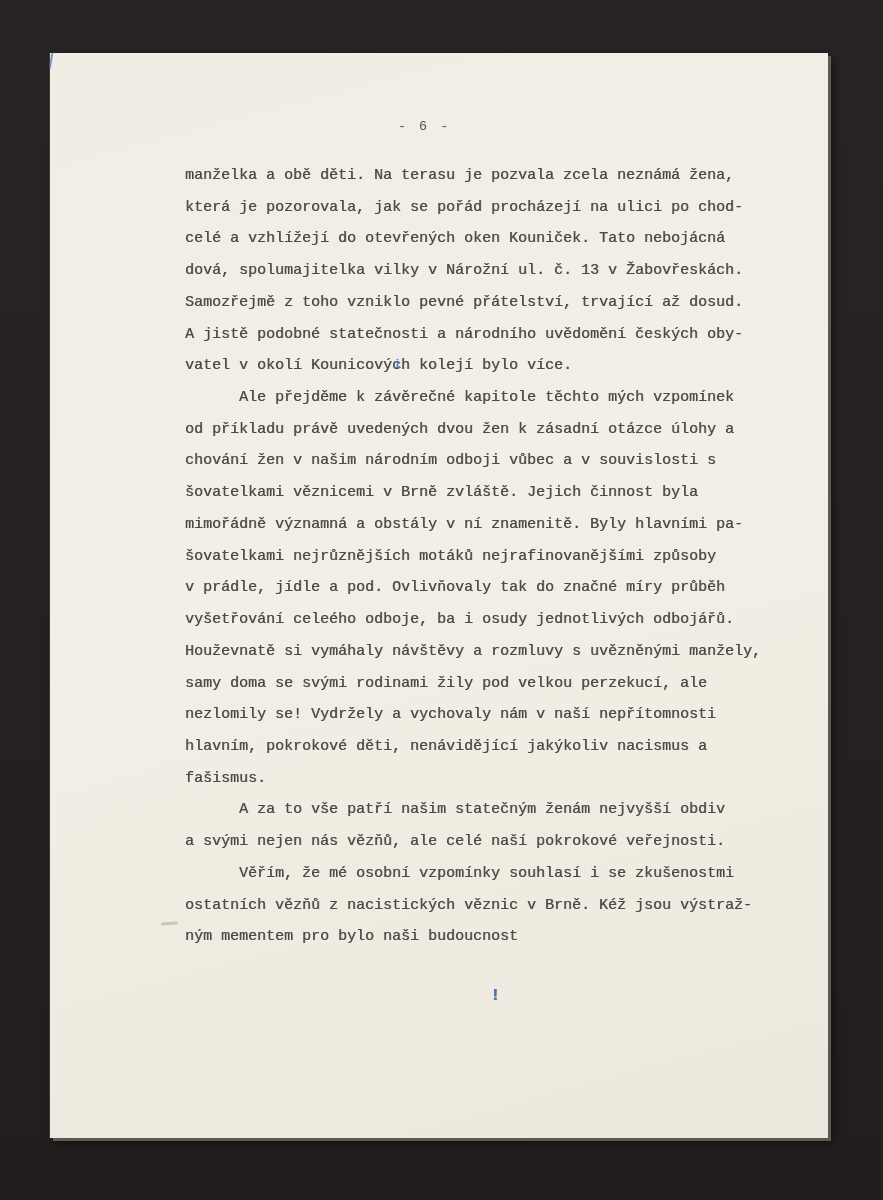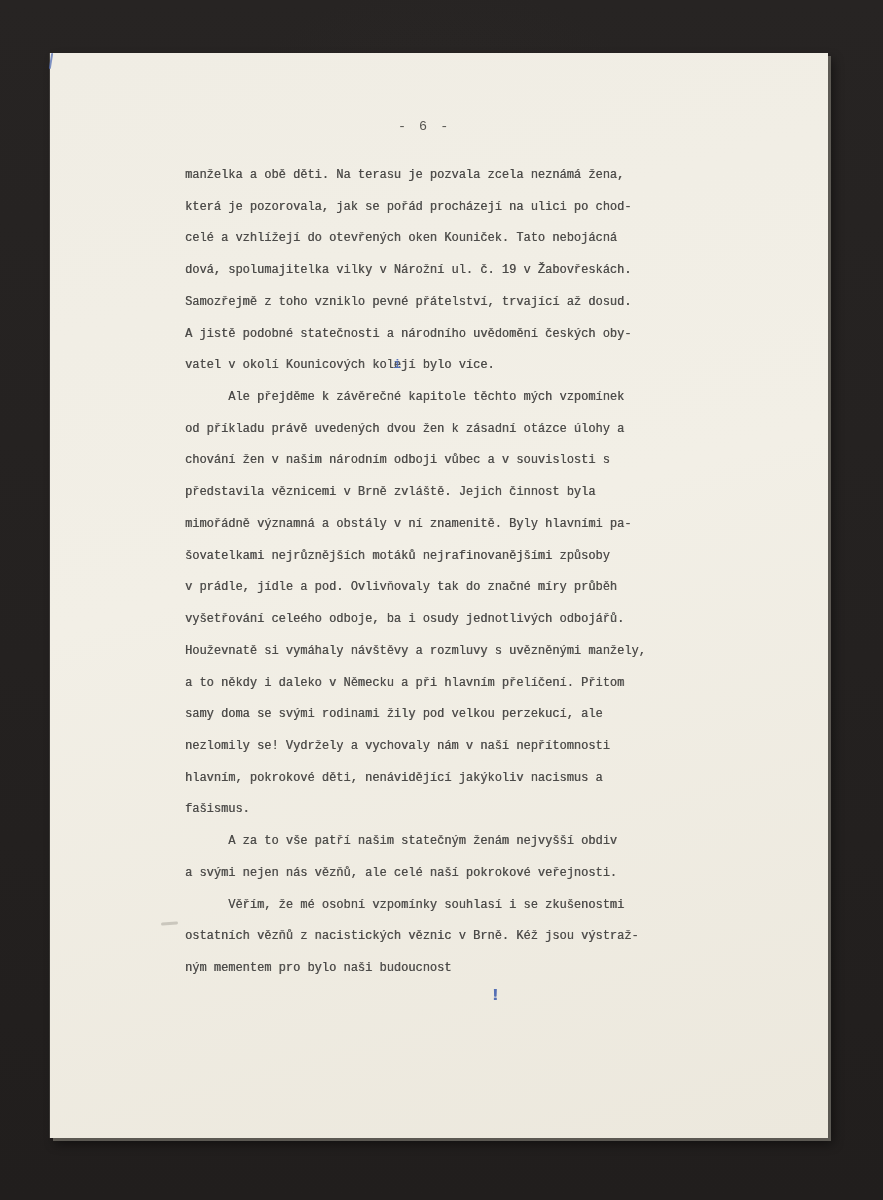--- a/index.html
+++ b/index.html
@@ -40,21 +40,21 @@
     font-size: 13.4px;
     line-height: 15px;
     letter-spacing: 2.5px;
     color: #55544f;
     white-space: pre;
   }
   .text-block {
     position: absolute;
     left: 135px;
     top: 107px;
-    font-size: 12px;
+    font-size: 15px;
     line-height: 31.73px;
     color: #4b4a48;
     text-shadow: 0.4px 0 0 rgba(70,69,67,0.65);
   }
   .text-line {
     white-space: pre;
     height: 31.73px;
   }
   .mark {
     position: absolute;
@@ -101,34 +101,33 @@
 <div class="scan-bg"></div>
 
 <div class="page">
 
   <div class="page-number">- 6 -</div>
 
   <div class="text-block">
       <div class="text-line">manželka a obě děti. Na terasu je pozvala zcela neznámá žena,</div>
       <div class="text-line">která je pozorovala, jak se pořád procházejí na ulici po chod-</div>
       <div class="text-line">celé a vzhlížejí do otevřených oken Kouniček. Tato nebojácná</div>
-      <div class="text-line">dová, spolumajitelka vilky v Nárožní ul. č. 19 v Žabovřeskách.</div>
+      <div class="text-line">dová, spolumajitelka vilky v Nárožní ul. č. 13 v Žabovřeskách.</div>
       <div class="text-line">Samozřejmě z toho vzniklo pevné přátelství, trvající až dosud.</div>
       <div class="text-line">A jistě podobné statečnosti a národního uvědomění českých oby-</div>
       <div class="text-line">vatel v okolí Kounicových kolejí bylo více.</div>
       <div class="text-line">      Ale přejděme k závěrečné kapitole těchto mých vzpomínek</div>
       <div class="text-line">od příkladu právě uvedených dvou žen k zásadní otázce úlohy a</div>
       <div class="text-line">chování žen v našim národním odboji vůbec a v souvislosti s</div>
-      <div class="text-line">představila věznicemi v Brně zvláště. Jejich činnost byla</div>
+      <div class="text-line">šovatelkami věznicemi v Brně zvláště. Jejich činnost byla</div>
       <div class="text-line">mimořádně významná a obstály v ní znamenitě. Byly hlavními pa-</div>
       <div class="text-line">šovatelkami nejrůznějších motáků nejrafinovanějšími způsoby</div>
       <div class="text-line">v prádle, jídle a pod. Ovlivňovaly tak do značné míry průběh</div>
       <div class="text-line">vyšetřování celeého odboje, ba i osudy jednotlivých odbojářů.</div>
       <div class="text-line">Houževnatě si vymáhaly návštěvy a rozmluvy s uvězněnými manžely,</div>
-      <div class="text-line">a to někdy i daleko v Německu a při hlavním přelíčení. Přitom</div>
       <div class="text-line">samy doma se svými rodinami žily pod velkou perzekucí, ale</div>
       <div class="text-line">nezlomily se! Vydržely a vychovaly nám v naší nepřítomnosti</div>
       <div class="text-line">hlavním, pokrokové děti, nenávidějící jakýkoliv nacismus a</div>
       <div class="text-line">fašismus.</div>
       <div class="text-line">      A za to vše patří našim statečným ženám nejvyšší obdiv</div>
       <div class="text-line">a svými nejen nás vězňů, ale celé naší pokrokové veřejnosti.</div>
       <div class="text-line">      Věřím, že mé osobní vzpomínky souhlasí i se zkušenostmi</div>
       <div class="text-line">ostatních vězňů z nacistických věznic v Brně. Kéž jsou výstraž-</div>
       <div class="text-line">ným mementem pro bylo naši budoucnost</div>
     </div>

